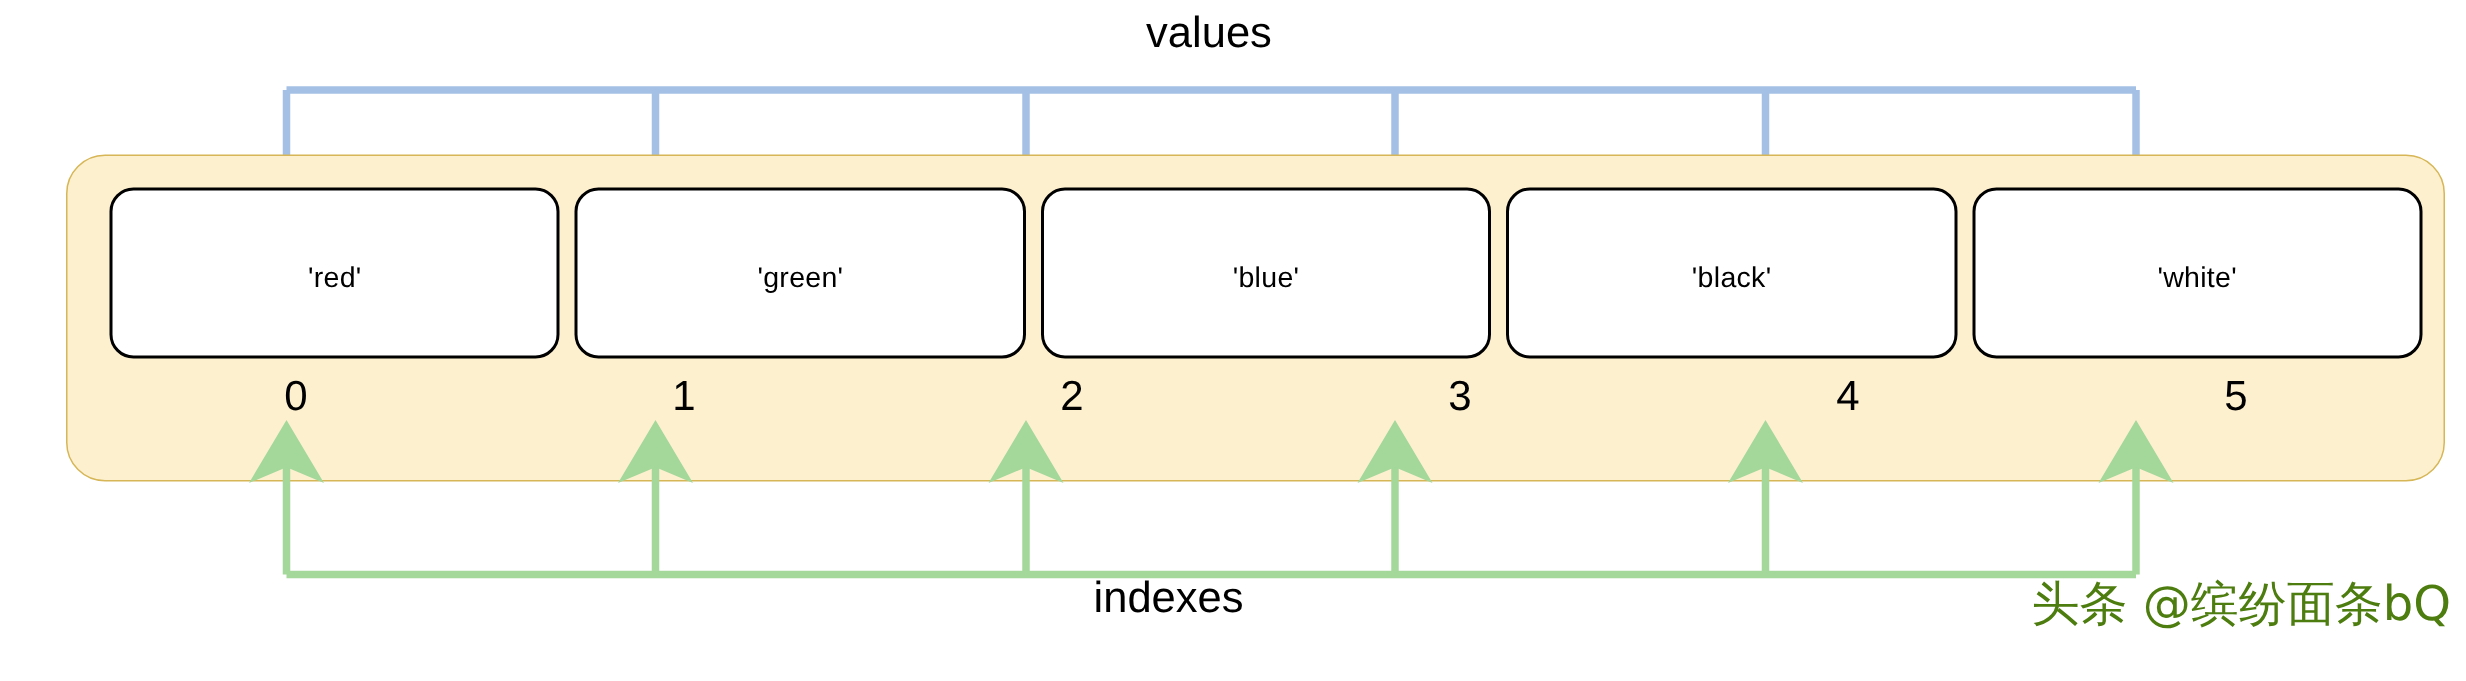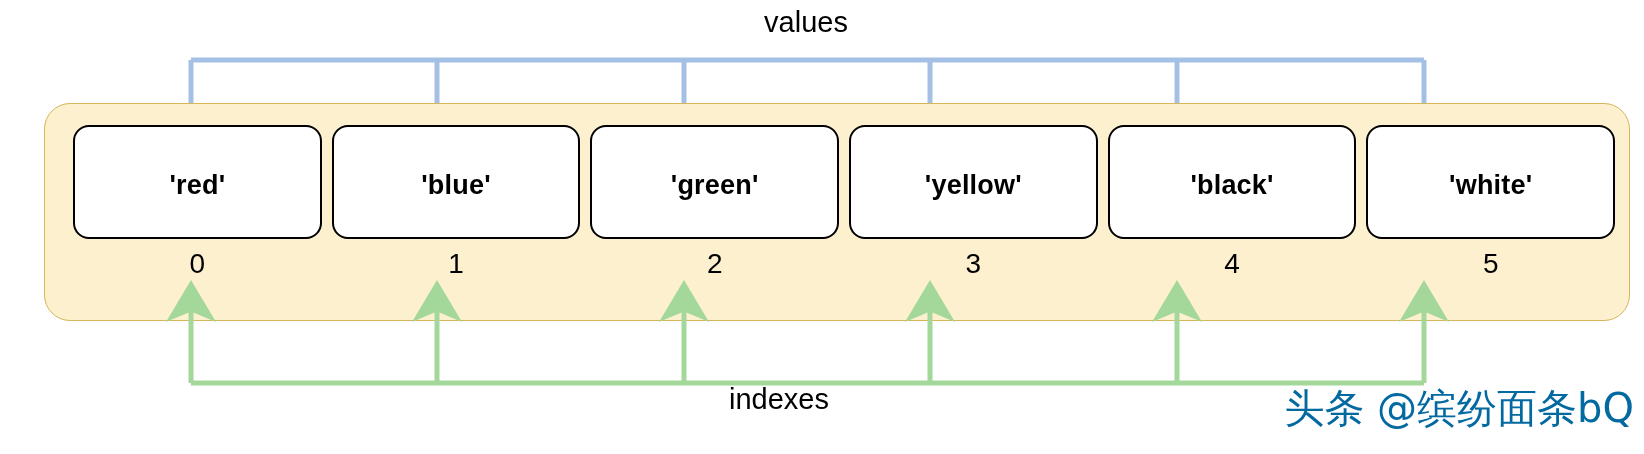--- a/index.html
+++ b/index.html
@@ -54,26 +54,25 @@
   .cell {
     flex: 1 1 0;
     background: #ffffff;
     border: 2.4px solid #000000;
     border-radius: 16px;
     display: flex;
     align-items: center;
     justify-content: center;
   }
   .cell-label {
-    font-size: 27px;
+    font-size: 19px;
     color: #000000;
     letter-spacing: .2px;
     line-height: 1;
     padding-top: 6px;
-    font-weight: bold;
   }
 
   
   #index-row {
     position: absolute;
     left: 57px;
     top: 250px;
     width: 1542px;
     height: 44px;
     display: flex;
@@ -110,22 +109,22 @@
     font-size: 29px;
     color: #000000;
   }
   #indexes-caption span { position: relative; left: -35px; }
 
   
   #watermark {
     position: absolute;
     right: 26px;
     top: 381px;
-    font-size: 40px;
-    color: #0369a1;
+    font-size: 32px;
+    color: #4d7c0f;
     font-family: "DejaVu Sans", sans-serif;
     white-space: nowrap;
     letter-spacing: 0px;
   }
 </style>
 </head>
 <body>
 
 <div id="stage">
 
@@ -153,27 +152,24 @@
     <line x1="1408" y1="60" x2="1408" y2="143" stroke="#a5c0e5" stroke-width="5" marker-end="url(#bluehead)"></line>
   </svg>
 
   <div id="array-container"></div>
 
   <div id="cells-row">
     <div class="cell">
       <span class="cell-label">'red'</span>
     </div>
     <div class="cell">
+      <span class="cell-label">'green'</span>
+    </div>
+    <div class="cell">
       <span class="cell-label">'blue'</span>
-    </div>
-    <div class="cell">
-      <span class="cell-label">'green'</span>
-    </div>
-    <div class="cell">
-      <span class="cell-label">'yellow'</span>
     </div>
     <div class="cell">
       <span class="cell-label">'black'</span>
     </div>
     <div class="cell">
       <span class="cell-label">'white'</span>
     </div>
   </div>
 
   <div id="index-row">

